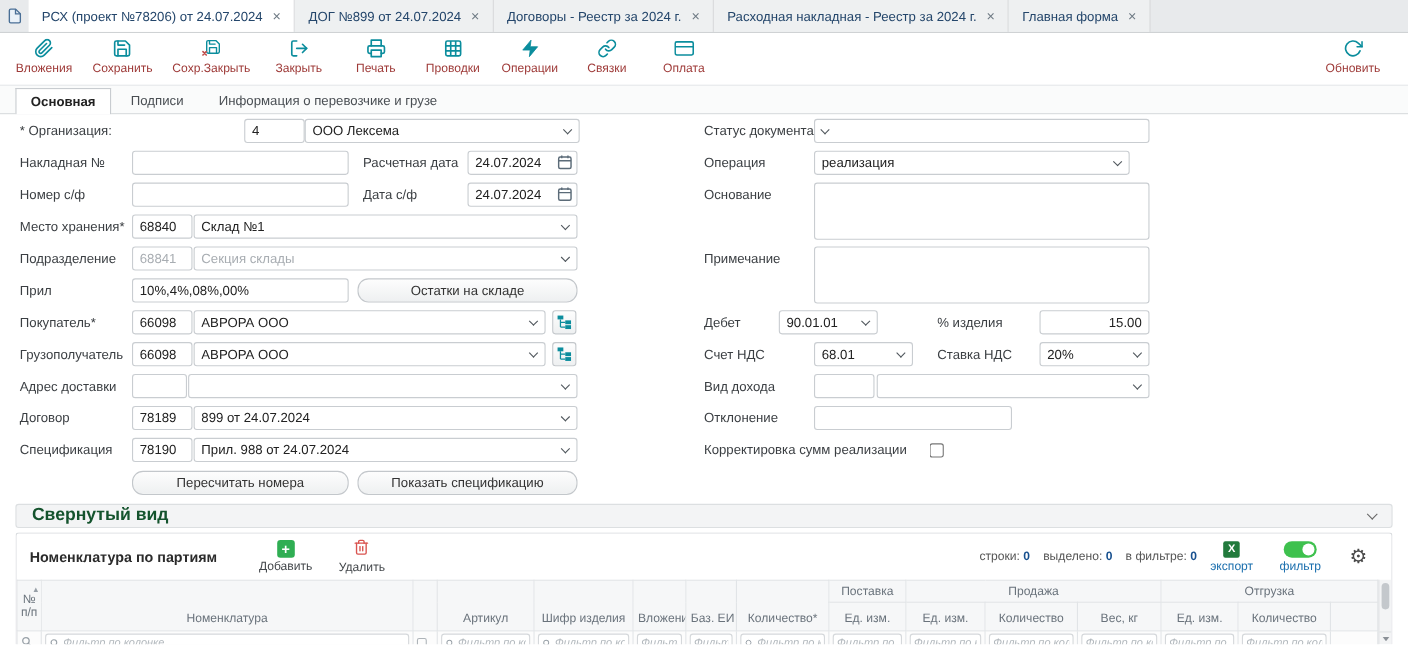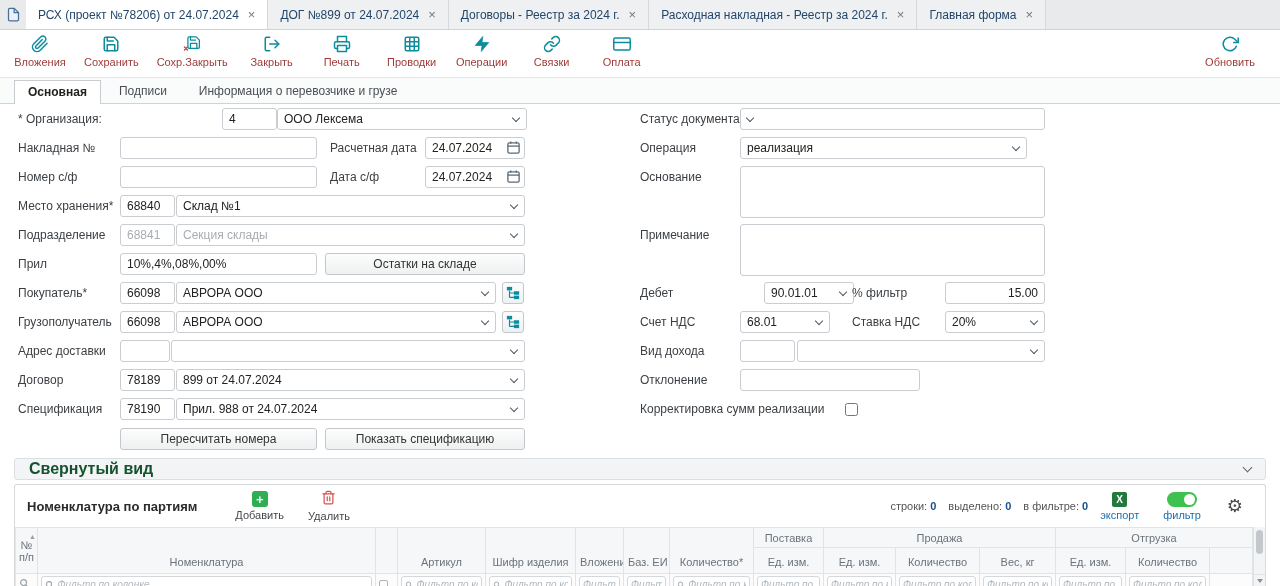--- a/index.html
+++ b/index.html
@@ -41,21 +41,21 @@
   textarea.box { resize:none; padding:3px 6px; }
   input.rt { text-align:right; }
   input.muted, .selbox.muted .selval { color:#a8adb2; }
   .selbox { display:flex; align-items:center; cursor:pointer; padding-right:7px; }
   .selval { flex:1 1 auto; overflow:hidden; white-space:nowrap; }
   .chev { width:6px; height:6px; border-right:1.5px solid #50575d; border-bottom:1.5px solid #50575d;
           transform:rotate(45deg); margin-top:-3px; flex:none; }
   .datewrap { position:absolute; height:22px; }
   .datewrap input { left:0; top:0; width:100%; padding-right:22px; }
   .datewrap svg { position:absolute; right:4px; top:3px; }
-  .btn { position:absolute; height:22px; border:1px solid #c3c7cb; border-radius:3px;
+  .btn { position:absolute; height:22px; border:1px solid #c3c7cb; border-radius:10px;
          background:linear-gradient(#fdfdfd,#eef0f1); font-family:inherit; font-size:12px; color:#333; cursor:pointer; }
   .treebtn { position:absolute; width:22px; height:22px; border:1px solid #c3c7cb; border-radius:3px;
              background:linear-gradient(#fdfdfd,#eef0f1); display:flex; align-items:center; justify-content:center; cursor:pointer; }
   .chk { position:absolute; width:13px; height:13px; margin:0; }
 
   
   .collapse-bar { margin:2px 14px 0; height:22px; background:#f3f4f5; border:1px solid #dcdfe1; border-radius:3px;
                   display:flex; align-items:center; justify-content:space-between; padding:0 14px; }
   .collapse-title { font-weight:bold; font-size:16px; color:#14532d; }
   .chev-lg { width:7px; height:7px; border-right:1.6px solid #666; border-bottom:1.6px solid #666; transform:rotate(45deg); margin-top:-4px; }
@@ -356,25 +356,25 @@
       <span class="chev"></span>
   </div>
 
   <span class="lbl" style="left:640px;top:62px">Основание</span>
   <textarea class="box" style="left: 740px; top: 62px; width: 305px; height: 52px;"></textarea>
 
   <span class="lbl" style="left:640px;top:120px">Примечание</span>
   <textarea class="box" style="left: 740px; top: 120px; width: 305px; height: 52px;"></textarea>
 
   <span class="lbl" style="left:640px;top:178px">Дебет</span>
-  <div class="selbox" style="left:764px;top:178px;width:90px">
+  <div class="selbox" style="left:708px;top:178px;width:90px">
     <span class="selval">90.01.01</span>
       <span class="chev"></span>
   </div>
-  <span class="lbl" style="left:852px;top:178px">% фильтр</span>
+  <span class="lbl" style="left:852px;top:178px">% изделия</span>
   <input class="box rt" style="left: 945px; top: 178px; width: 100px;" value="15.00">
 
   <span class="lbl" style="left:640px;top:207px">Счет НДС</span>
   <div class="selbox" style="left:740px;top:207px;width:90px">
     <span class="selval">68.01</span>
       <span class="chev"></span>
   </div>
   <span class="lbl" style="left:852px;top:207px">Ставка НДС</span>
   <div class="selbox" style="left:945px;top:207px;width:100px">
     <span class="selval">20%</span>

